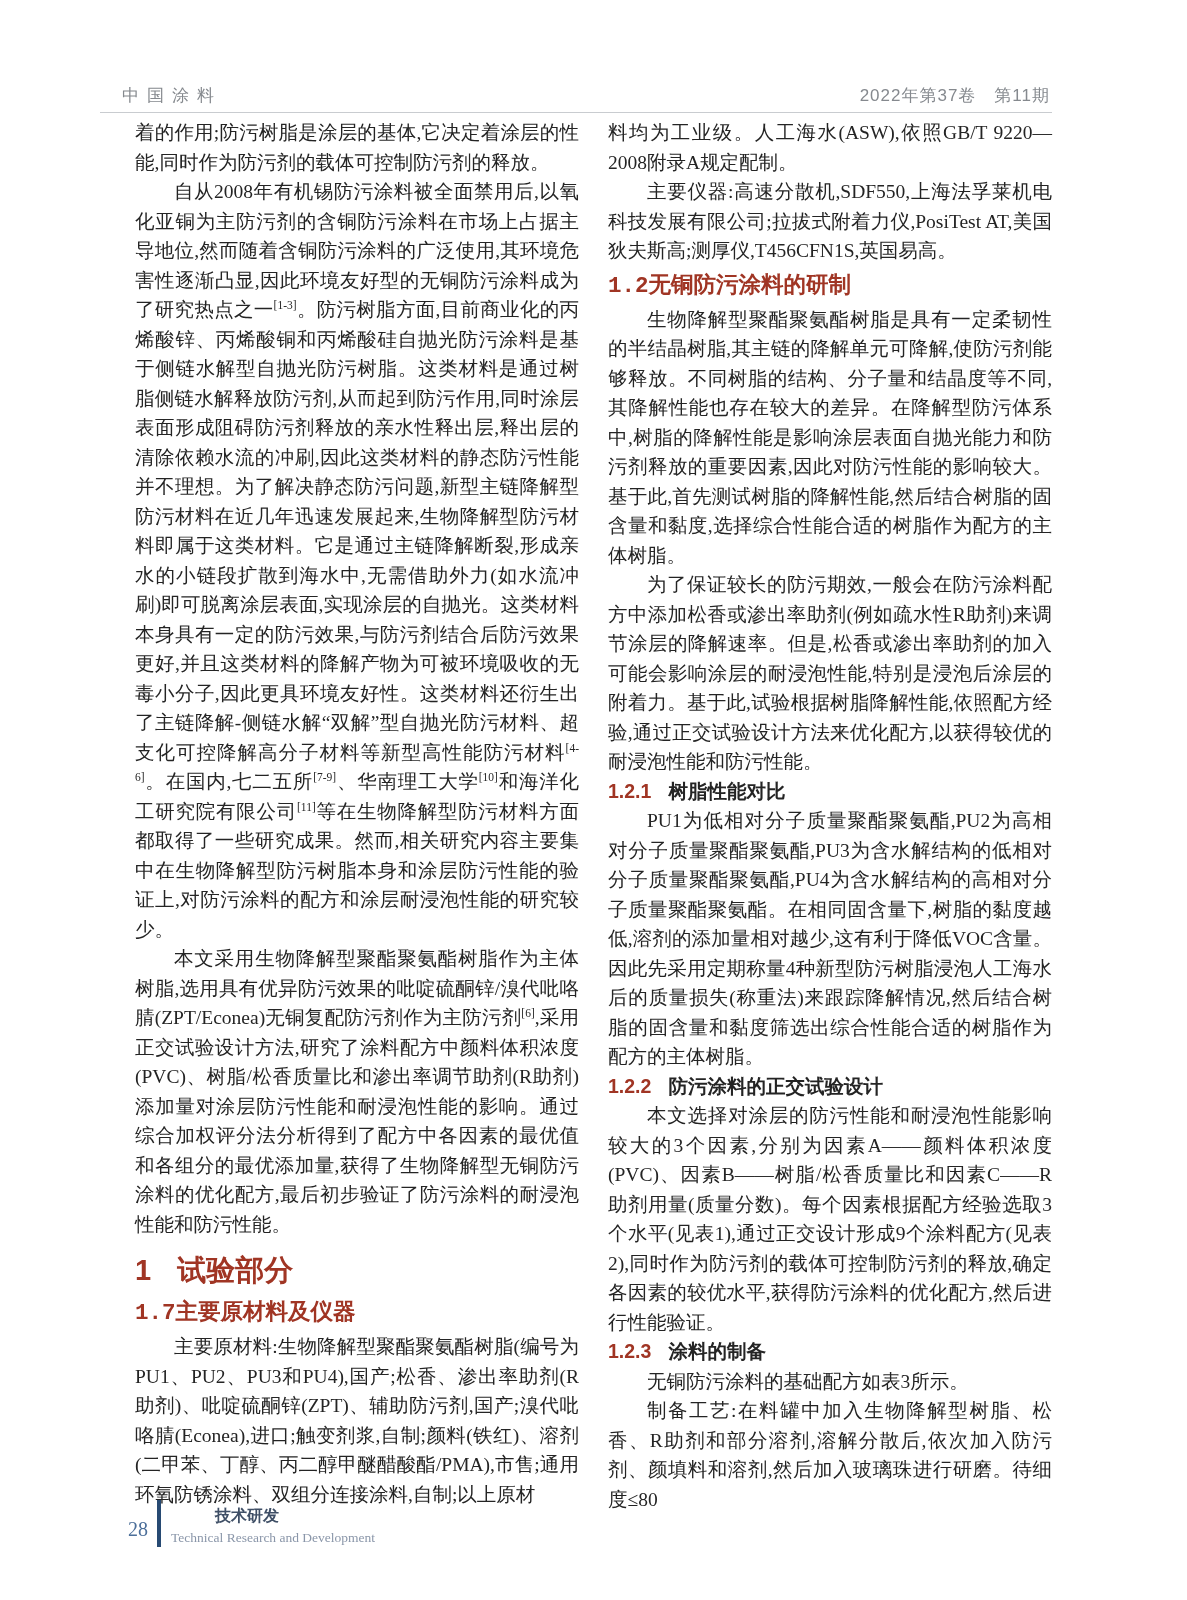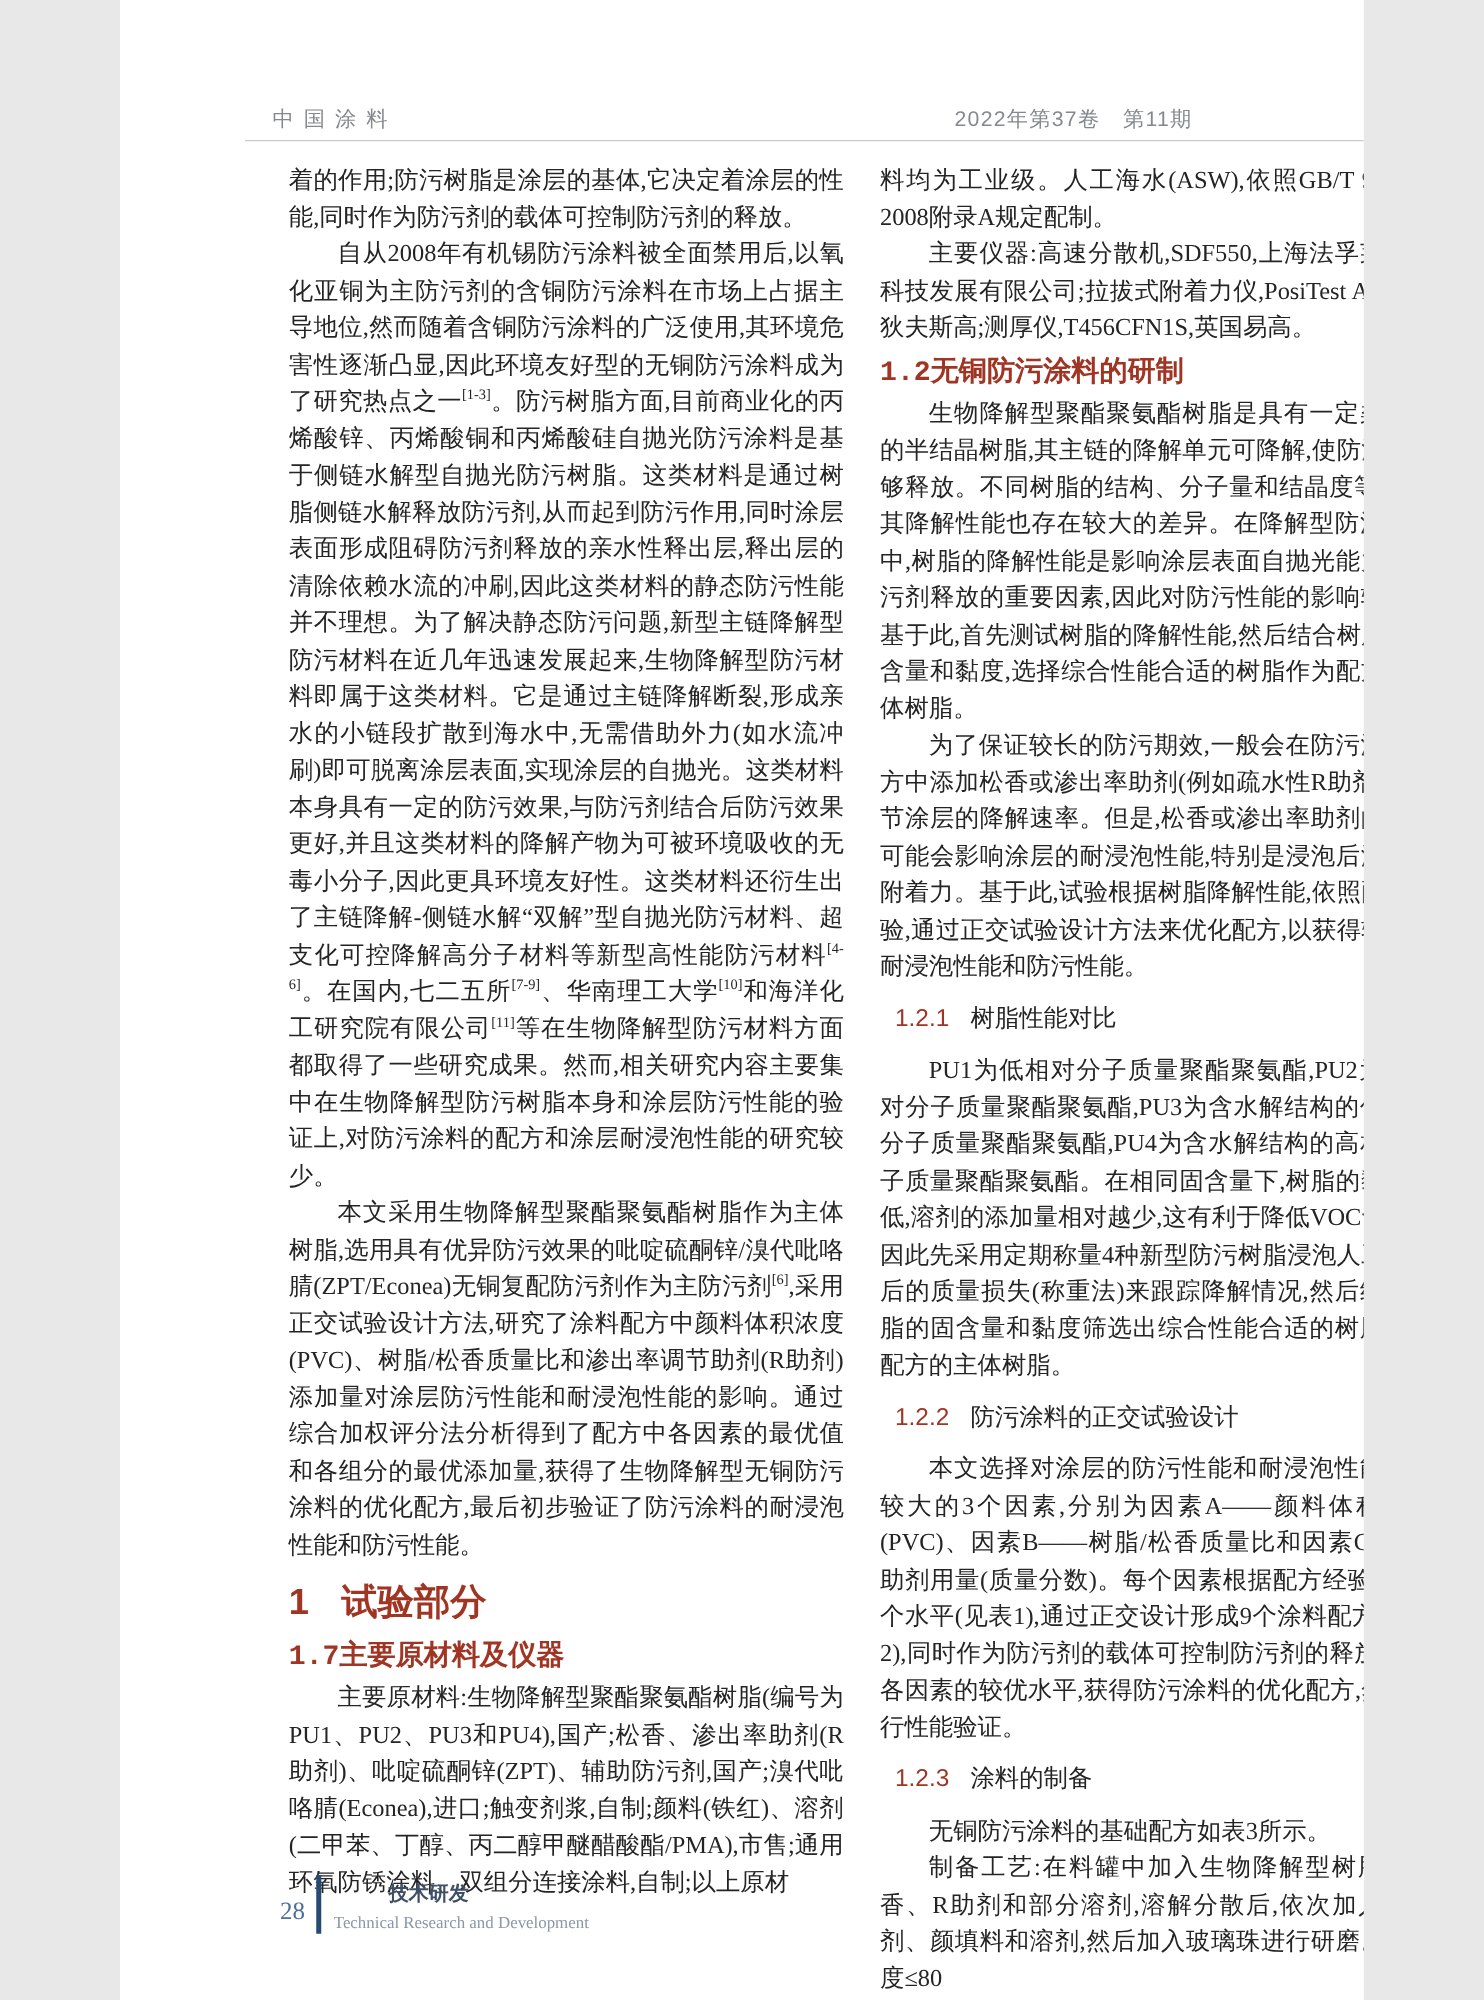--- a/index.html
+++ b/index.html
@@ -8,21 +8,21 @@
     --header-gray:#85898e;
     --rule-gray:#c9ccd0;
     --footer-page-number:#4c6f9a;
     --footer-bar:#274a73;
     --footer-label-cn:#3f4f66;
     --footer-label-en:#8a96a9;
   }
   html,body{margin:0;padding:0;background:#e8e8e8;}
   .page{
     position:relative;
-    width:995px;height:1600px;
+    width:1187px;height:1600px;
     margin:0 auto;
     background:#ffffff;
     overflow:hidden;
     font-family:"Liberation Serif","DejaVu Serif",serif;
   }
   
   .journal-name{
     position:absolute;left:122px;top:84px;
     font-family:"Liberation Sans","DejaVu Sans",sans-serif;
     font-size:17px;letter-spacing:8px;color:var(--header-gray);
@@ -31,21 +31,21 @@
     position:absolute;right:137px;top:84px;
     font-family:"Liberation Sans","DejaVu Sans",sans-serif;
     font-size:17px;letter-spacing:1px;color:var(--header-gray);
   }
   .header-rule{
     position:absolute;left:100px;top:112px;width:952px;height:0;
     border-top:1.5px solid var(--rule-gray);
   }
   
   .col{
-    position:absolute;top:130px;width:444px;
+    position:absolute;top:118px;width:444px;
     color:var(--body-text);
   }
   .col-left{left:135px;}
   .col-right{left:608px;}
   .body-p{
     margin:0;
     font-size:19.5px;
     line-height:29.5px;
     text-align:justify;
     font-family:"Liberation Serif","DejaVu Serif",serif;
@@ -66,22 +66,22 @@
   .h1 .hnum{margin-right:26px;}
   .h2{
     margin:3px 0 3px 0;
     color:var(--heading-accent);
     font-family:"Liberation Sans","DejaVu Sans",sans-serif;
     font-weight:bold;
     font-size:22.5px;line-height:32px;
   }
   .h2 .hnum{font-family:Liberation Mono, monospace;}
   .h3{
-    margin:12px;
-    font-size:19.5px;line-height:29.5px;
+    margin:0;
+    font-size:19.5px;line-height:29.5px;font-weight:bold;
   }
   .h3 .hnum{
     color:var(--heading-accent);
     font-family:"Liberation Sans","DejaVu Sans",sans-serif;
     margin-right:17px;
   }
   .h3 .htxt{color:var(--body-text);}
   
   .footer{
     position:absolute;left:128px;top:1500px;

